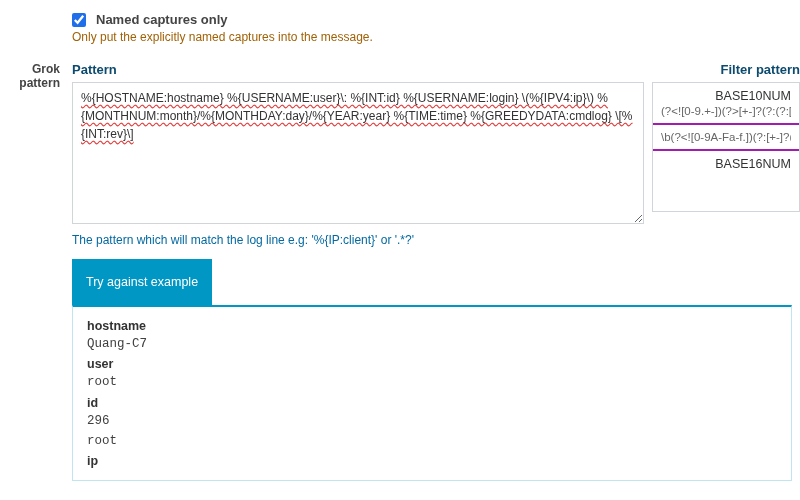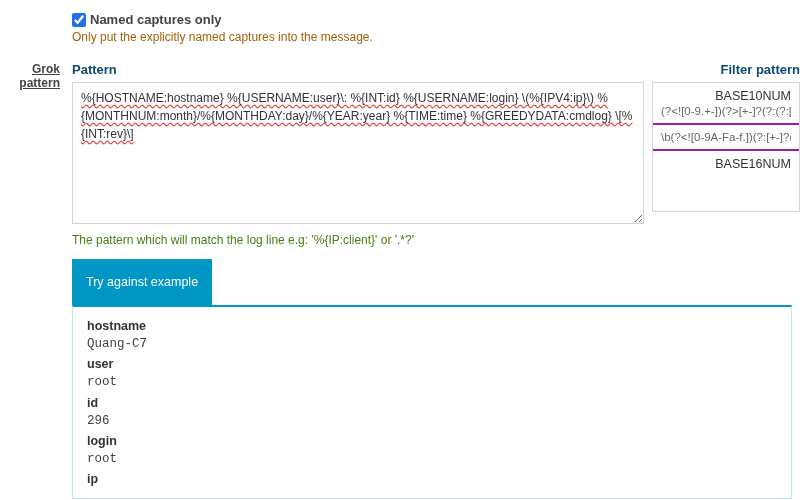--- a/index.html
+++ b/index.html
@@ -1,36 +1,36 @@
 <!DOCTYPE html>
 <html><head>
 <meta charset="utf-8">
 <style>
 * { box-sizing: border-box; margin: 0; padding: 0; }
 body { font-family: -apple-system, "Segoe UI", "Helvetica Neue", Arial, sans-serif; font-size: 13px; color: #444; background: #fff; }
 .container { padding: 12px 0 0 0; width: 800px; height: 500px; overflow: hidden; position: relative; }
 .row { display: flex; align-items: flex-start; margin-bottom: 4px; }
-.label-col { width: 72px; flex: none; text-align: right; padding-right: 12px; font-size: 12px; color: #444; font-weight: 600; padding-top: 2px; text-decoration: underline; }
+.label-col { width: 72px; flex: none; text-align: right; padding-right: 12px; font-size: 12px; color: #444; font-weight: 600; padding-top: 2px; }
 .label-col.grok { padding-top: 0; }
 .main-col { flex: 1; min-width: 0; padding-right: 8px; }
 .side-col { width: 148px; flex: none; text-align: right; }
-.check-row { display: flex; align-items: center; gap: 4px; }
+.check-row { display: flex; align-items: center; gap: 10px; }
 .check-row input[type=checkbox] { accent-color: #1f6feb; width: 14px; height: 14px; }
 .check-label { font-weight: 600; color: #444; font-size: 13px; }
 .help { color: #a16207; font-size: 12px; margin-top: 3px; }
 .field-label { font-weight: 700; font-size: 13px; color: #0c4a6e; margin-bottom: 5px; }
 textarea.pattern {
   width: 100%; height: 142px; resize: both;
   border: 1px solid #d0d5da; padding: 6px 8px;
   font-family: inherit; font-size: 12px; line-height: 1.5;
   color: #333; outline: none;
   text-decoration: underline wavy #e0403f;
   text-decoration-skip-ink: none; text-underline-offset: 2px;
 }
-.hint { color: #4d7c0f; font-size: 12px; margin-top: 6px; }
+.hint { color: #0369a1; font-size: 12px; margin-top: 6px; }
 .filter-box { border: 1px solid #d0d5da; height: 130px; overflow: hidden; }
 .filter-item { border-bottom: 2px solid #a21caf; padding: 6px 8px; }
 .filter-item:last-child { border-bottom: none; }
 .filter-name { font-size: 12.5px; color: #333; margin-bottom: 2px; }
 .filter-regex { font-size: 11.5px; color: #666; white-space: nowrap; overflow: hidden; }
 .try-btn {
   display: inline-block; background: #0097c4; color: #fff;
   font-size: 12.5px; padding: 16px 14px; border: none; cursor: pointer;
   font-weight: 400;
 }
@@ -94,21 +94,20 @@
   <div class="preview-outer">
     <button class="try-btn">Try against example</button>
     <div class="preview-box">
       <div class="preview-body">
         <div class="kv-k">hostname</div>
         <div class="kv-v">Quang-C7</div>
         <div class="kv-k">user</div>
         <div class="kv-v">root</div>
         <div class="kv-k">id</div>
         <div class="kv-v">296</div>
-        <div class="kv-k">login</div>
         <div class="kv-v">root</div>
         <div class="kv-k">ip</div>
 
       </div>
     </div>
   </div>
 
 </div>
 
 </body></html>

